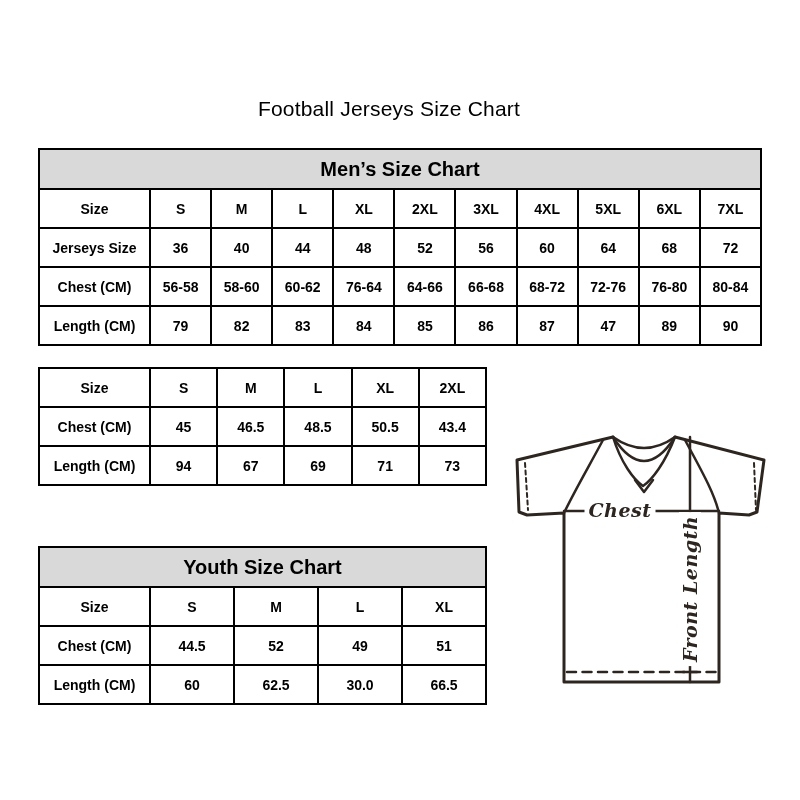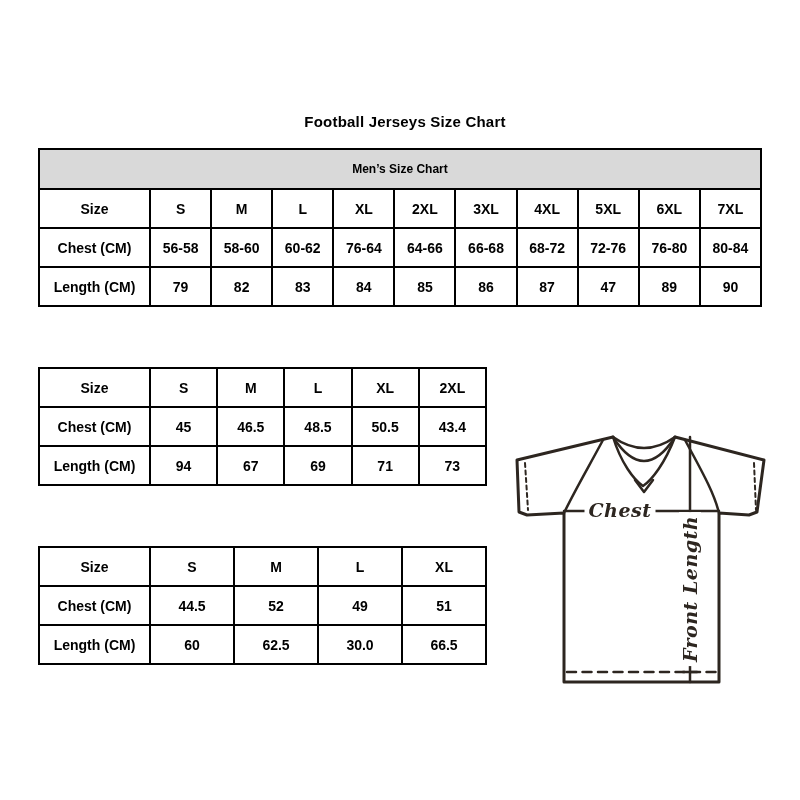--- a/index.html
+++ b/index.html
@@ -1,29 +1,29 @@
 <!DOCTYPE html>
 <html><head>
 <meta charset="utf-8">
 <style>
   html,body{margin:0;padding:0}
   body{
     width:800px;height:800px;position:relative;background:#ffffff;
     font-family:"Liberation Sans",sans-serif;overflow:hidden;color:#000;
   }
   .page-title{
-    position:absolute;top:97px;left:0;width:778px;margin:16px;
-    text-align:center;font-size:15px;font-weight:700;letter-spacing:.2px;
+    position:absolute;top:97px;left:0;width:778px;margin:0;
+    text-align:center;font-size:21px;font-weight:400;letter-spacing:.2px;
   }
   table{border-collapse:collapse;table-layout:fixed;position:absolute;background:#fff}
   td{
     border:2px solid #000;text-align:center;vertical-align:middle;
     font-weight:700;font-size:14px;padding:0;overflow:hidden;height:37px;
   }
-  tr.tbl-title td{background:#d9d9d9;font-size:12px;height:38px}
+  tr.tbl-title td{background:#d9d9d9;font-size:20px;height:38px}
   #men-table{left:38px;top:148px;width:724px}
   #women-table{left:38px;top:367px;width:449px}
   #youth-table{left:38px;top:546px;width:449px}
   col.label-col{width:111px}
 
   
   .jersey{position:absolute;left:508px;top:428px;width:264px;height:264px}
   .jersey svg{position:absolute;left:0;top:0}
   .measure-label{
     position:absolute;background:#fff;padding:0 4px;white-space:nowrap;
@@ -63,20 +63,33 @@
     <td>L</td>
     <td>XL</td>
     <td>2XL</td>
     <td>3XL</td>
     <td>4XL</td>
     <td>5XL</td>
     <td>6XL</td>
     <td>7XL</td>
   </tr>
   <tr>
+    <td>Jerseys Size</td>
+    <td>36</td>
+    <td>40</td>
+    <td>44</td>
+    <td>48</td>
+    <td>52</td>
+    <td>56</td>
+    <td>60</td>
+    <td>64</td>
+    <td>68</td>
+    <td>72</td>
+  </tr>
+  <tr>
     <td>Chest (CM)</td>
     <td>56-58</td>
     <td>58-60</td>
     <td>60-62</td>
     <td>76-64</td>
     <td>64-66</td>
     <td>66-68</td>
     <td>68-72</td>
     <td>72-76</td>
     <td>76-80</td>
@@ -137,20 +150,23 @@
 
 <table id="youth-table">
   <colgroup>
       <col class="label-col">
       <col>
       <col>
       <col>
       <col>
     </colgroup>
   <tbody>
+      <tr class="tbl-title">
+    <td colspan="5">Youth Size Chart</td>
+  </tr>
   <tr>
     <td>Size</td>
     <td>S</td>
     <td>M</td>
     <td>L</td>
     <td>XL</td>
   </tr>
   <tr>
     <td>Chest (CM)</td>
     <td>44.5</td>

